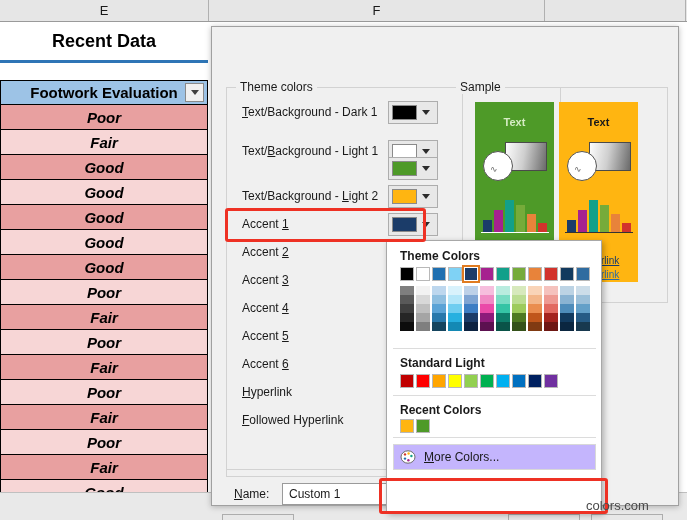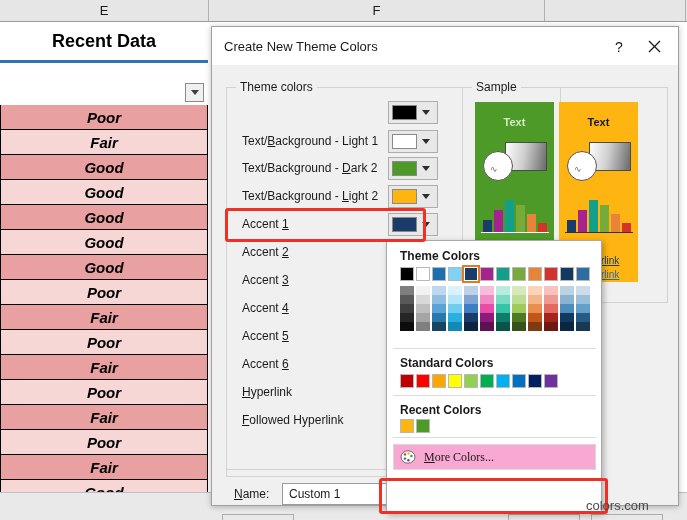--- a/index.html
+++ b/index.html
@@ -56,21 +56,21 @@
   .dlg-body{position:absolute;left:0;top:38px;width:466px;height:440px;background:#f0f0f0;}
 
   
   .grp{position:absolute;border:1px solid #d2d2d2;box-sizing:border-box;background:transparent;}
   .grp-label{position:absolute;font-size:12px;color:#1a1a1a;background:#f0f0f0;padding:0 4px;}
 
   #grp-theme{left:14px;top:22px;width:335px;height:390px;}
   #lbl-theme{left:24px;top:15px;}
   #sample-frame{position:absolute;left:250px;top:22px;width:206px;height:216px;
     border:1px solid #d2d2d2;box-sizing:border-box;}
-  #lbl-sample{left:260px;top:15px;}
+  #lbl-sample{left:244px;top:15px;}
 
   
   .trow{position:absolute;left:26px;width:310px;height:28px;}
   .trow-label{position:absolute;left:4px;top:6px;font-size:12px;color:#1a1a1a;white-space:nowrap;}
   .trow-label u{text-decoration:underline;}
   .swatchbtn{position:absolute;left:150px;top:2px;width:50px;height:23px;
     background:#e8e8e8;border:1px solid #adadad;box-sizing:border-box;display:flex;align-items:center;}
   .swatchbtn .chip{width:25px;height:15px;margin-left:3px;border:1px solid #8a8a8a;box-sizing:border-box;}
   .swatchbtn .sep{flex:1;}
   .swatchbtn .dd{width:0;height:0;border-left:4px solid transparent;border-right:4px solid transparent;
@@ -130,21 +130,21 @@
   .swcol{width:14px;}
   .swtop{width:14px;height:14px;border:1px solid #b8b8b8;box-sizing:border-box;}
   .swcol .shades{margin-top:5px;}
   .shade{width:14px;height:9px;display:block;}
   .swtop.sel{outline:2px solid #e07b20;outline-offset:0px;border:1px solid #fff;}
   #std-row{position:absolute;left:13px;top:133px;display:flex;gap:2px;}
   #std-row .sw{width:14px;height:14px;border:1px solid #b8b8b8;box-sizing:border-box;}
   #recent-row{position:absolute;left:13px;top:178px;display:flex;gap:2px;}
   #recent-row .sw{width:14px;height:14px;border:1px solid #b8b8b8;box-sizing:border-box;}
   #more-colors{position:absolute;left:6px;top:203px;width:203px;height:26px;
-    display:flex;align-items:center;background:#f9a8d4;border:1px solid #d8d8d8;box-sizing:border-box;font-family:Liberation Serif, serif;}
+    display:flex;align-items:center;background:#c4b5fd;border:1px solid #d8d8d8;box-sizing:border-box;}
   #more-colors .mc-label{font-size:12px;color:#1a1a1a;margin-left:8px;}
   #more-colors .mc-label u{text-decoration:underline;}
   .palette-icon{margin-left:6px;width:16px;height:16px;}
 
   
   .anno{position:absolute;border:3px solid #ee3124;border-radius:3px;z-index:60;pointer-events:none;}
   #anno-accent1{left:225px;top:208px;width:195px;height:28px;}
   #anno-more{left:379px;top:478px;width:223px;height:30px;}
 
   
@@ -158,20 +158,21 @@
   <div class="col-headers">
     <div class="col-head e">E</div>
     <div class="col-head f">F</div>
     <div class="col-head g"></div>
   </div>
 
   <div class="sheet-area">
     <div class="title-cell">Recent Data</div>
     <div class="title-underline"></div>
     <div class="gap-row"></div>
+    <div class="hdr-cell">Footwork Evaluation</div>
     <div class="filter-btn">
         <span class="car"></span>
       </div>
     <div id="data-rows">
         <div class="drow dark" style="top: 83px;">
           <span>Poor</span>
         </div>
         <div class="drow light" style="top: 108px;">
           <span>Fair</span>
         </div>
@@ -221,54 +222,44 @@
           <span>Good</span>
         </div>
       </div>
   </div>
 
   <div class="statusbar"></div>
 </div>
 
 <div id="dialog">
 
-  <div class="dlg-title">
-    <span class="dlg-title-text">Create New Theme Colors</span>
-    <span class="dlg-help">?</span>
-    <span class="dlg-close">
-      <svg width="13" height="13" viewBox="0 0 13 13">
-          <line x1="1" y1="1" x2="12" y2="12" stroke="#1a1a1a" stroke-width="1.2"></line>
-          <line x1="12" y1="1" x2="1" y2="12" stroke="#1a1a1a" stroke-width="1.2"></line>
-        </svg>
-    </span>
-  </div>
 
   <div class="dlg-body">
 
     <div class="grp" id="grp-theme"></div>
     <div class="grp-label" id="lbl-theme">Theme colors</div>
 
     <div id="theme-rows">
         <div class="trow" style="top: 34px;">
+          <span class="trow-label"><u>T</u>ext/Background - Dark 1</span>
           <div class="swatchbtn">
             <span class="chip" style="background: rgb(0, 0, 0);"></span>
             <span class="sep"></span>
             <span class="dd"></span>
           </div>
         </div>
-        <div class="trow" style="top: 63px;">
+        <div class="trow" style="top: 73px;">
           <span class="trow-label">Text/<u>B</u>ackground - Light 1</span>
           <div class="swatchbtn">
             <span class="chip" style="background: rgb(255, 255, 255);"></span>
             <span class="sep"></span>
             <span class="dd"></span>
           </div>
         </div>
         <div class="trow" style="top: 90px;">
-          <span class="trow-label">Text/Background - <u>D</u>ark 2</span>
           <div class="swatchbtn">
             <span class="chip" style="background: rgb(78, 154, 40);"></span>
             <span class="sep"></span>
             <span class="dd"></span>
           </div>
         </div>
         <div class="trow" style="top: 118px;">
           <span class="trow-label">Text/Background - <u>L</u>ight 2</span>
           <div class="swatchbtn">
             <span class="chip" style="background: rgb(255, 181, 17);"></span>
@@ -481,21 +472,21 @@
           <span class="shade" style="background: rgb(204, 221, 233);"></span>
           <span class="shade" style="background: rgb(156, 192, 217);"></span>
           <span class="shade" style="background: rgb(99, 160, 200);"></span>
           <span class="shade" style="background: rgb(38, 91, 133);"></span>
           <span class="shade" style="background: rgb(24, 57, 79);"></span>
         </div>
       </div>
     </div>
   <div class="dd-sep" id="sep1"></div>
 
-  <div class="dd-head" id="hd-standard">Standard Colors</div>
+  <div class="dd-head" id="hd-standard">Standard Light</div>
   <div id="std-row">
       <span class="sw" style="background: rgb(192, 0, 0);"></span>
       <span class="sw" style="background: rgb(255, 0, 0);"></span>
       <span class="sw" style="background: rgb(255, 165, 0);"></span>
       <span class="sw" style="background: rgb(255, 255, 0);"></span>
       <span class="sw" style="background: rgb(146, 208, 80);"></span>
       <span class="sw" style="background: rgb(0, 176, 80);"></span>
       <span class="sw" style="background: rgb(0, 176, 240);"></span>
       <span class="sw" style="background: rgb(0, 112, 192);"></span>
       <span class="sw" style="background: rgb(0, 32, 96);"></span>

